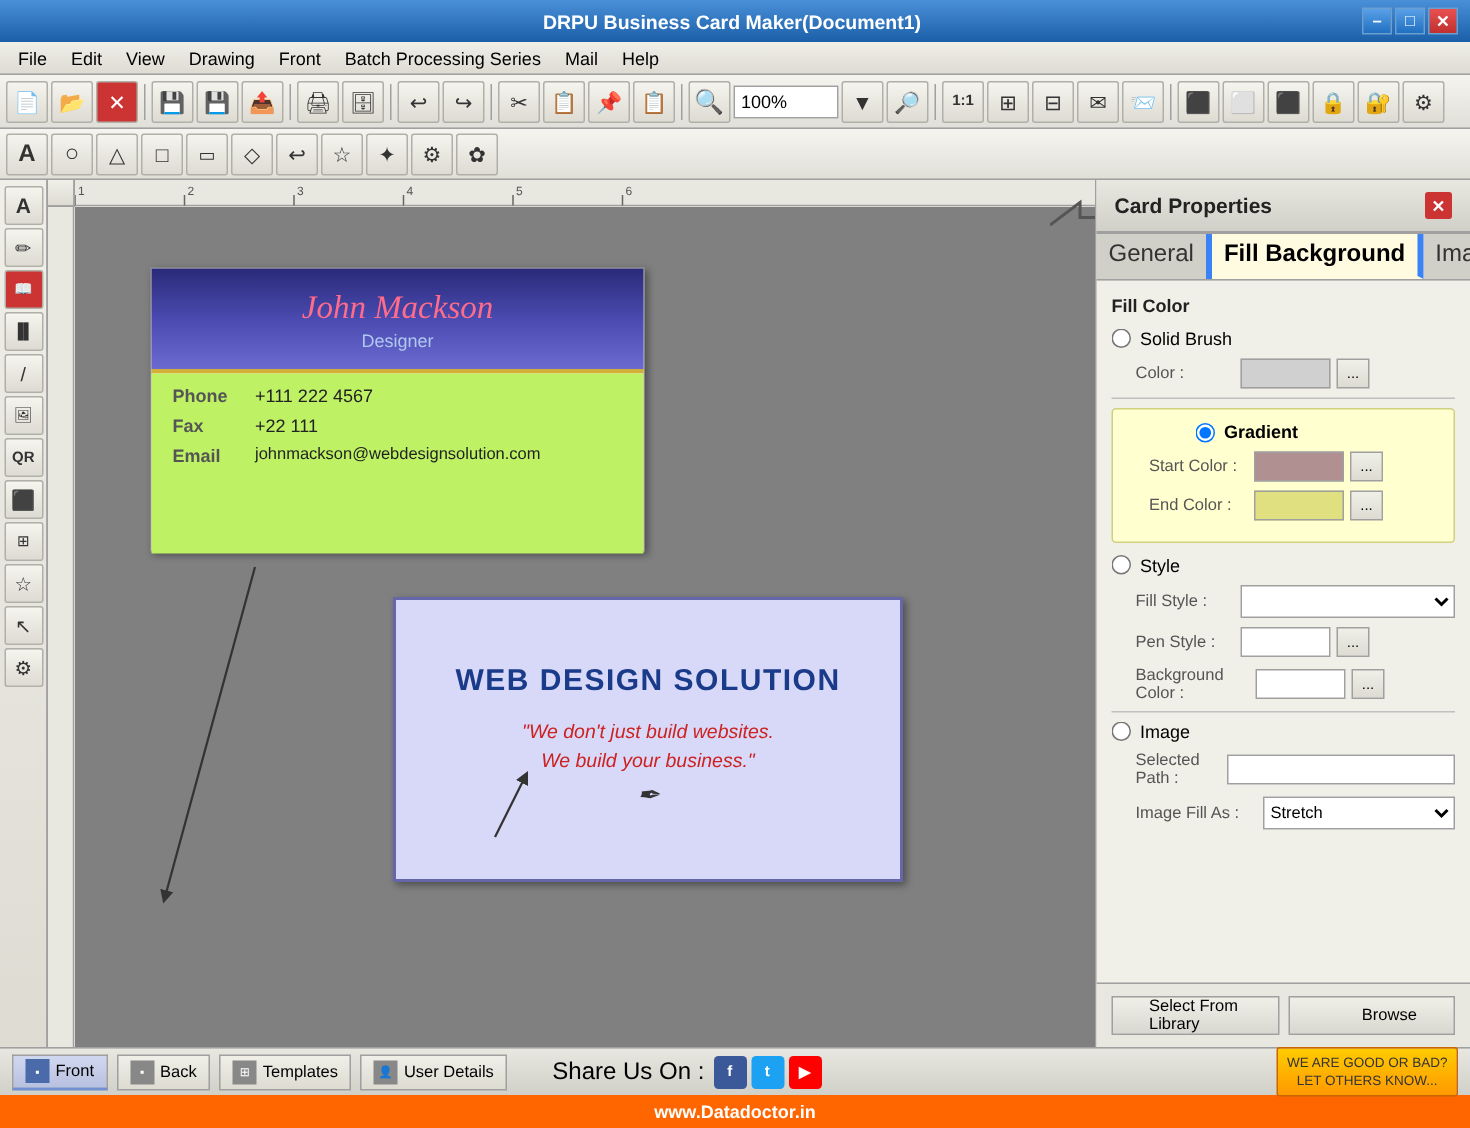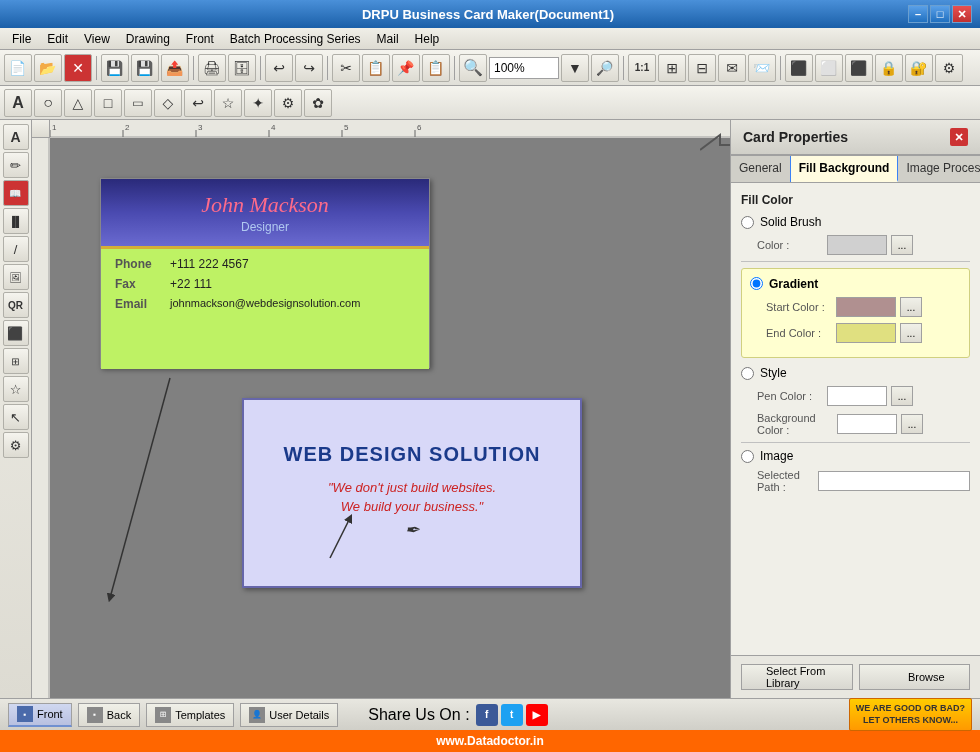--- a/index.html
+++ b/index.html
@@ -190,21 +190,21 @@
     }
     .contact-label {
       width: 55px;
       font-weight: bold;
       color: #555;
     }
     .contact-value { color: #222; }
 
     #card-2 {
       top: 260px;
-      left: 192px;
+      left: 212px;
       width: 340px;
       height: 190px;
       background: #d8d8f8;
       border: 2px solid #6666aa;
       box-shadow: 2px 2px 5px rgba(0,0,0,0.4);
     }
     #card-2-content {
       padding: 20px 20px;
       display: flex;
       flex-direction: column;
@@ -266,23 +266,23 @@
       cursor: pointer;
       border-radius: 2px;
     }
     #panel-tabs {
       display: flex;
       background: #d0cfc8;
       border-bottom: 1px solid #a0a0a0;
     }
     .panel-tab {
       padding: 5px 8px;
-      font-size: 12px;
+      font-size: 16px;
       cursor: pointer;
-      border-right: 1px solid #3b82f6;
+      border-right: 4px solid #3b82f6;
       color: #333;
       white-space: nowrap;
       text-align: right;
     }
     .panel-tab.active {
       background: #fffbe0;
       border-bottom: 2px solid #fffbe0;
       color: #000;
       font-weight: bold;
     }
@@ -292,21 +292,21 @@
       overflow-y: auto;
     }
     .section-title {
       font-size: 12px;
       font-weight: bold;
       color: #222;
       margin-bottom: 8px;
     }
     .radio-option {
       display: flex;
-      align-items: flex-end;
+      align-items: flex-start;
       margin-bottom: 6px;
       font-size: 12px;
     }
     .radio-option input[type=radio] { margin-right: 6px; }
     .field-row {
       display: flex;
       align-items: center;
       margin-bottom: 6px;
       padding-left: 16px;
     }
@@ -333,24 +333,25 @@
     }
     .gradient-section {
       background: #ffffd0;
       border: 1px solid #d0d080;
       border-radius: 3px;
       padding: 8px;
       margin-bottom: 8px;
     }
     .gradient-radio {
       display: flex;
-      align-items: flex-start;
+      align-items: center;
       margin-bottom: 6px;
       font-size: 12px;
       font-weight: bold;
+      margin-left: 47px;
     }
     .gradient-radio input[type=radio] { margin-right: 6px; }
     .text-input-small {
       flex: 1;
       height: 20px;
       border: 1px solid #a0a0a0;
       background: white;
       font-size: 11px;
       padding: 0 4px;
     }
@@ -438,21 +439,21 @@
     }
     .social-fb { background: #3b5998; }
     .social-tw { background: #1da1f2; }
     .social-yt { background: #ff0000; }
 
     .feedback-btn {
       background: linear-gradient(to bottom, #ffcc00, #ff9900);
       border: 1px solid #cc6600;
       padding: 4px 6px;
       font-size: 10px;
-      font-weight: bold;
+      font-weight: normal;
       color: #333;
       cursor: pointer;
       border-radius: 2px;
     }
 
     #ruler-corner {
       position: absolute;
       top: 0; left: 0;
       width: 18px; height: 18px;
       background: linear-gradient(to bottom, #f0efe8, #dddbd2);
@@ -679,39 +680,51 @@
           <div class="color-box color-box-yellow"></div>
           <div class="color-btn">...</div>
         </div>
       </div>
 
       <div class="radio-option">
         <input type="radio" name="fill-type" style="">
         <label>Style</label>
       </div>
       <div class="field-row">
-        <span class="field-label">Pen Color :</span>
+        <span class="field-label">Fill Style :</span>
+        <select class="select-input">
+          <option></option>
+        </select>
+      </div>
+      <div class="field-row">
+        <span class="field-label">Pen Style :</span>
         <div class="color-box" style="background:white;"></div>
         <div class="color-btn">...</div>
       </div>
       <div class="field-row">
         <span class="field-label" style="width:80px;">Background Color :</span>
         <div class="color-box" style="background:white;"></div>
         <div class="color-btn">...</div>
       </div>
 
       <div class="divider"></div>
 
       <div class="radio-option">
         <input type="radio" name="fill-type" style="">
         <label>Image</label>
       </div>
       <div class="field-row">
         <span class="field-label" style="width:85px;">Selected Path :</span>
         <input type="text" class="text-input-small" value="" style="">
+      </div>
+      <div class="field-row">
+        <span class="field-label" style="width:85px;">Image Fill As :</span>
+        <select class="select-input">
+          <option>Stretch</option>
+        </select>
       </div>
     </div>
     <div id="panel-footer">
       <div class="panel-btn">Select From Library</div>
       <div class="panel-btn">Browse</div>
     </div>
   </div>
 
 </div>
 

